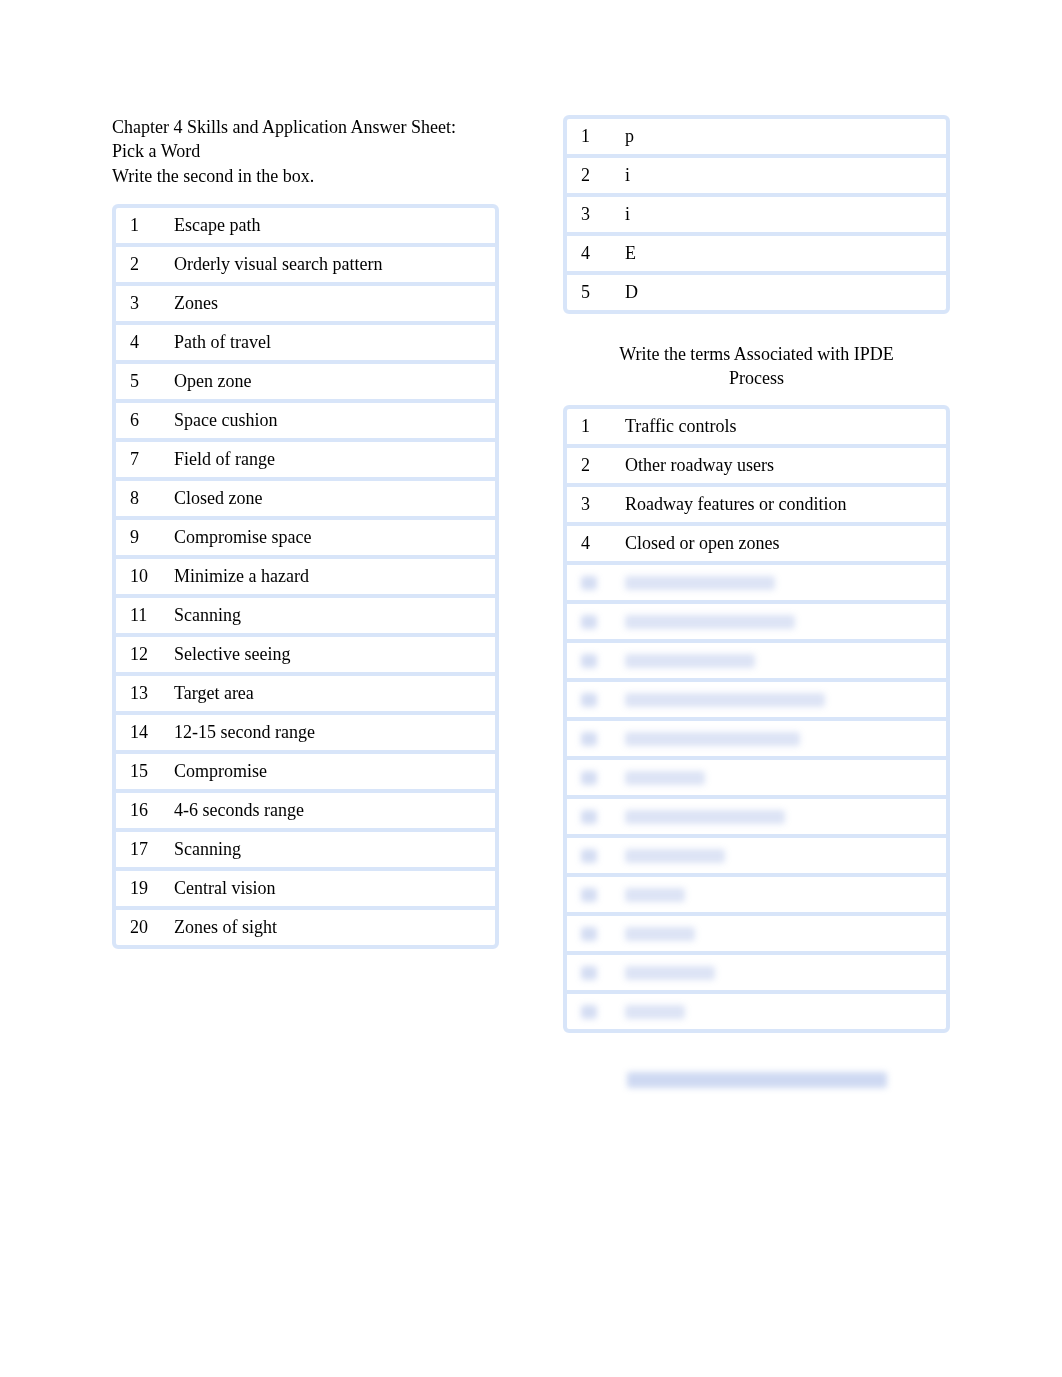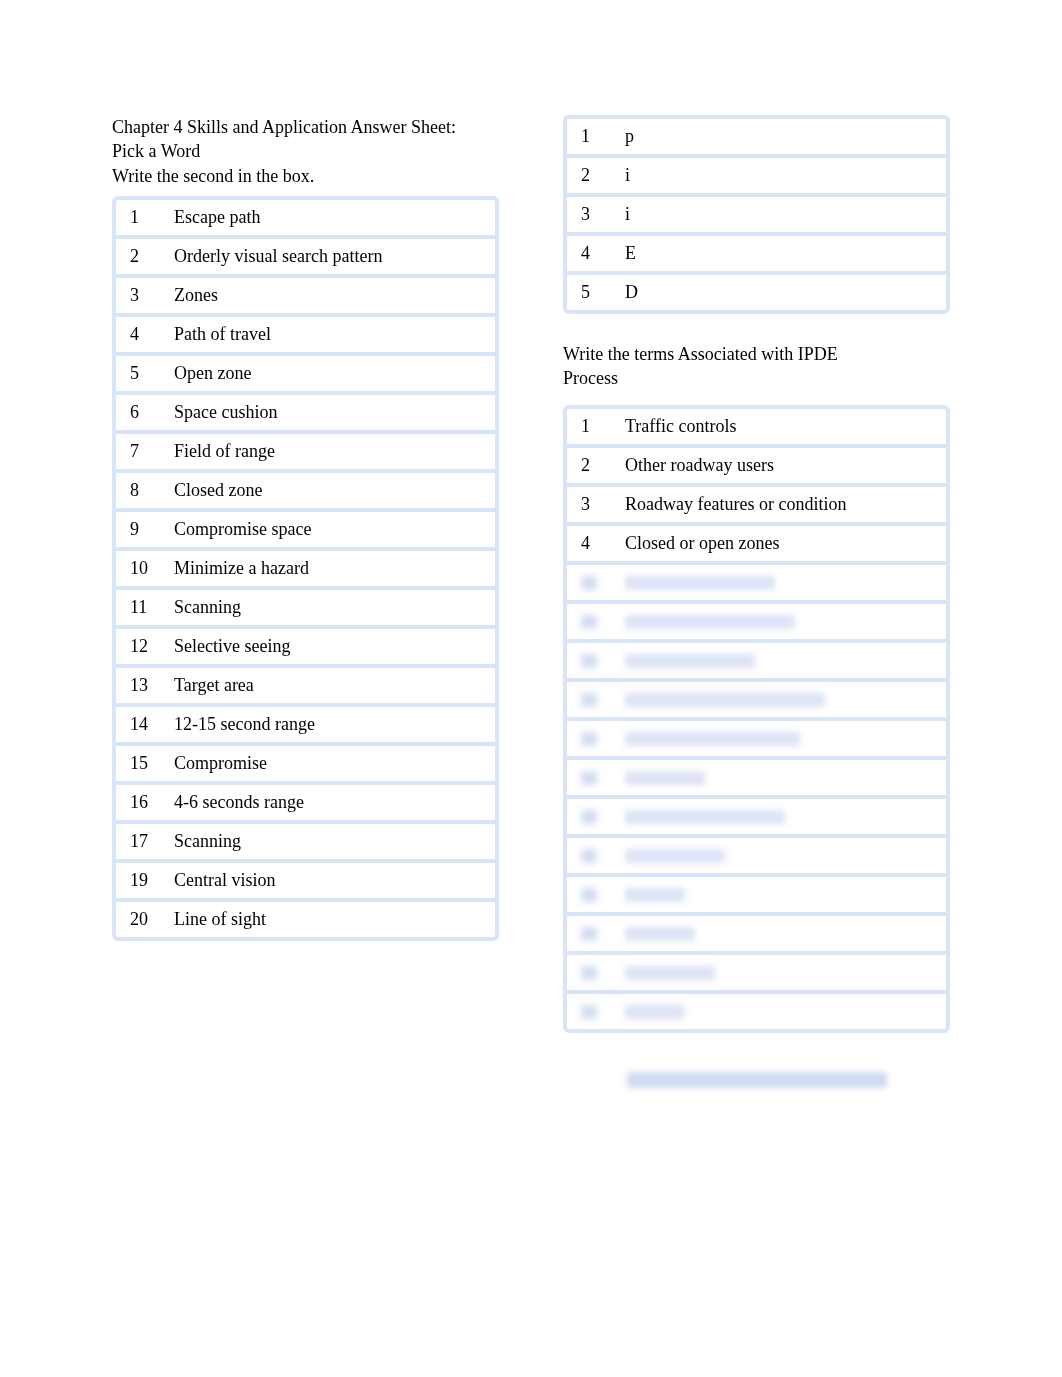--- a/index.html
+++ b/index.html
@@ -16,21 +16,21 @@
     padding: 115px 112px 60px 112px;
   }
   .columns {
     display: flex;
     gap: 64px;
   }
   .col {
     flex: 1;
   }
   .heading {
-    margin-bottom: 8px;
+    margin-bottom: 16px;
     line-height: 1.35;
   }
   .heading p {
     margin: 0;
   }
   .table-wrap {
     border: 4px solid rgba(100, 150, 230, 0.25);
     border-radius: 6px;
     filter: blur(0.4px);
   }
@@ -48,20 +48,21 @@
   }
   tr + tr td {
     border-top: 4px solid rgba(100, 150, 230, 0.25);
   }
   .right-section + .right-section {
     margin-top: 28px;
   }
   .right-heading {
     margin-bottom: 14px;
     line-height: 1.35;
+    text-align: center;
   }
   .blurred td.ans {
     position: relative;
   }
   .blur-box {
     display: inline-block;
     background: rgba(60, 100, 200, 0.18);
     border-radius: 3px;
     filter: blur(3px);
     height: 14px;
@@ -165,21 +166,21 @@
             <tr>
               <td class="num">17</td>
               <td>Scanning</td>
             </tr>
             <tr>
               <td class="num">19</td>
               <td>Central vision</td>
             </tr>
             <tr>
               <td class="num">20</td>
-              <td>Line of sight</td>
+              <td>Zones of sight</td>
             </tr>
           </tbody>
       </table>
     </div>
   </div>
 
   <div class="col">
     <div class="right-section">
       <div class="table-wrap">
         <table>

